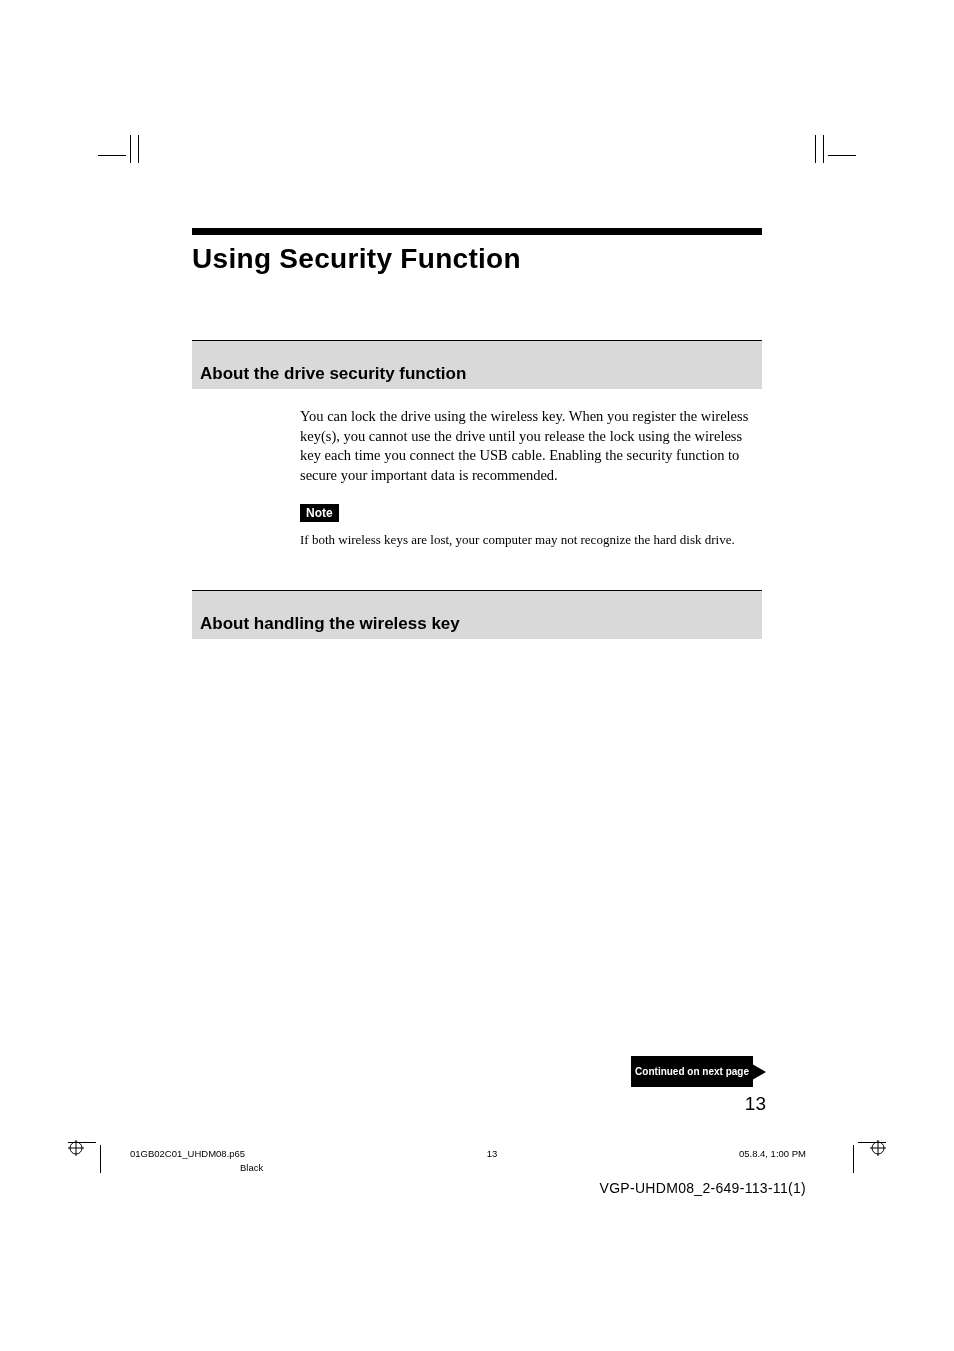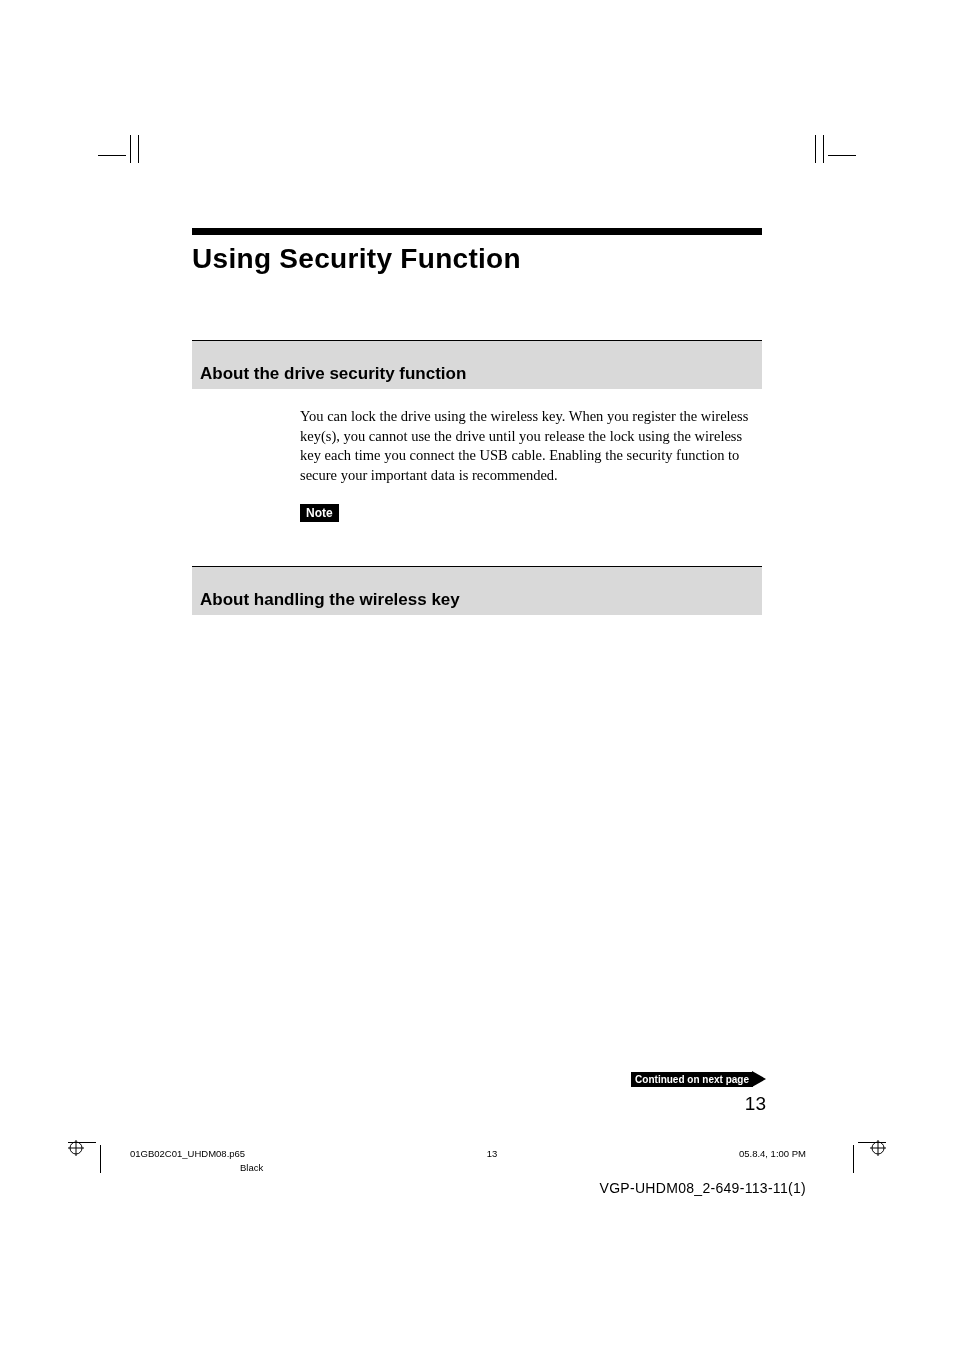--- a/index.html
+++ b/index.html
@@ -96,21 +96,21 @@
       right: 188px;
       display: flex;
       align-items: center;
     }
     .continued-box {
       background: #000;
       color: #fff;
       font-family: Arial, Helvetica, sans-serif;
       font-weight: bold;
       font-size: 10px;
-      padding: 2px 4px;
+      padding: 10px 4px;
     }
     .continued-arrow {
       width: 0;
       height: 0;
       border-top: 8px solid transparent;
       border-bottom: 8px solid transparent;
       border-left: 14px solid #000;
       margin-left: -1px;
     }
     .page-number {
@@ -175,20 +175,21 @@
     </svg>
 </div>
 
 <div class="page-content">
   <div class="title-rule"></div>
   <h1 class="page-title">Using Security Function</h1>
 
   <div class="section-heading">About the drive security function</div>
   <p class="body-text">You can lock the drive using the wireless key. When you register the wireless key(s), you cannot use the drive until you release the lock using the wireless key each time you connect the USB cable. Enabling the security function to secure your important data is recommended.</p>
   <span class="note-label">Note</span>
+  <p class="note-text">If both wireless keys are lost, your computer may not recognize the hard disk drive.</p>
 
   <div class="section-spacer"></div>
 
   <div class="section-heading">About handling the wireless key</div>
 </div>
 
 <div class="continued-badge">
   <span class="continued-box">Continued on next page</span>
   <span class="continued-arrow"></span>
 </div>

